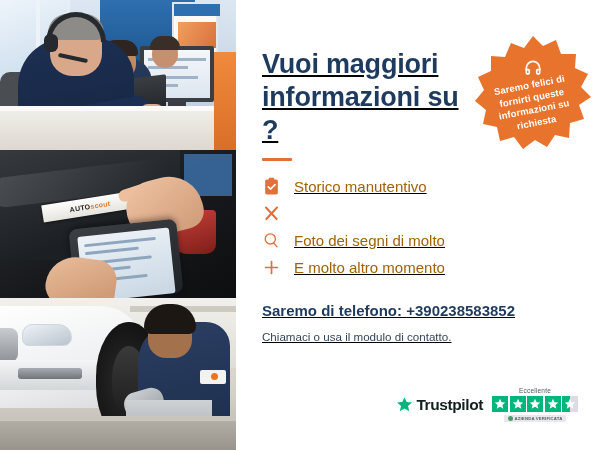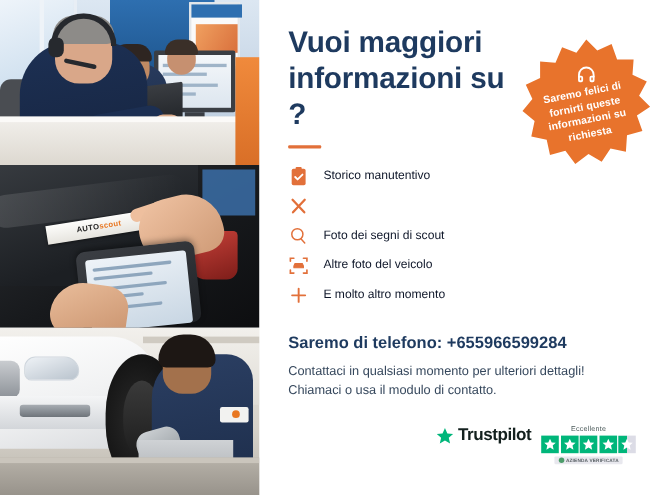--- a/index.html
+++ b/index.html
@@ -211,22 +211,23 @@
   .p3-badge-dot { position:absolute; right:18px; top:75px; width:7px; height:7px; background:#e87722; border-radius:50%; }
   .p3-lift { position:absolute; left:0; bottom:0; width:236px; height:34px; background:linear-gradient(180deg,#b7b2a9,#98938b); }
   .p3-lift-top { position:absolute; left:0; top:0; width:236px; height:5px; background:#cac5bc; }
   .p3-cabinet { position:absolute; right:24px; bottom:10px; width:86px; height:40px; background:linear-gradient(180deg,#cfd2d5,#a9adb1); }
   .p3-cab-line { position:absolute; right:24px; bottom:30px; width:86px; height:2px; background:#8d9195; }
 
   
   .content {
     position:relative;
     flex:1 1 auto;
-    padding:22px 26px 0 26px;
+    padding:48px 26px 0 26px;
     background:#ffffff;
+    text-decoration:underline;
   }
   .headline {
     font-size:27px; line-height:1.22; font-weight:700;
     color:#1e3a5f; letter-spacing:-.2px;
     max-width:210px;
   }
   .rule {
     width:30px; height:3px; background:#e2703a;
     margin:11px 0 12px 0; border-radius:1px;
   }
@@ -257,38 +258,38 @@
     display:flex; align-items:center; gap:13px;
     height:27px;
   }
   .feat-ico {
     width:19px; height:19px; flex:0 0 19px;
     display:flex; align-items:center; justify-content:center;
     color:#e2703a;
   }
   .feat-ico svg { width:19px; height:19px; display:block; }
   .feat-label {
-    font-size:11px; color:#0f172a; font-weight:400; white-space:nowrap;
+    font-size:15px; color:#a16207; font-weight:400; white-space:nowrap;
   }
 
   
   .phone {
     margin-top:21px;
     font-size:15px; font-weight:700; color:#1e3a5f;
   }
   .phone .num { color:#1e3a5f; }
   .contact {
     margin-top:9px;
     font-size:11.6px; line-height:1.5; color:#35475c;
   }
 
   
   .tp {
     position:absolute; right:22px; bottom:28px;
-    display:flex; align-items:flex-start; gap:9px;
+    display:flex; align-items:center; gap:9px;
   }
   .tp-logo { display:flex; align-items:center; gap:3px; }
   .tp-star-logo { width:17px; height:17px; display:block; }
   .tp-word { font-size:15.5px; font-weight:700; color:#13201e; letter-spacing:-.4px; }
   .tp-right { display:flex; flex-direction:column; align-items:center; gap:2px; }
   .tp-excellent { font-size:6.5px; color:#4b5a5a; letter-spacing:.2px; }
   .tp-stars { display:flex; gap:1.5px; }
   .tp-box {
     width:16px; height:16px; background:#00b67a;
     display:flex; align-items:center; justify-content:center;
@@ -447,54 +448,41 @@
         </span>
       </div>
 
       <div class="feat">
         <span class="feat-ico">
           <svg viewBox="0 0 24 24" aria-hidden="true" fill="none" stroke="#e2703a" stroke-width="1.7" stroke-linecap="round">
             <circle cx="10.5" cy="10" r="6.4"></circle>
             <path d="M14.6 15.2L19 20"></path>
           </svg>
         </span>
-        <span class="feat-label">Foto dei segni di scout</span>
-      </div>
-
-      <div class="feat">
-        <span class="feat-ico">
-          <svg viewBox="0 0 24 24" aria-hidden="true" fill="none" stroke="#e2703a" stroke-width="1.9" stroke-linecap="round">
-            <path d="M2.5 7V3.5H6.5"></path>
-            <path d="M21.5 7V3.5H17.5"></path>
-            <path d="M2.5 17v3.5H6.5"></path>
-            <path d="M21.5 17v3.5H17.5"></path>
-            <path d="M6.5 14.5h11v-2.2l-1.3-2.8H7.8L6.5 12.3z" fill="#e2703a" stroke="#e2703a" stroke-width="1.2" stroke-linejoin="round"></path>
-          </svg>
-        </span>
-        <span class="feat-label">Altre foto del veicolo</span>
-      </div>
+        <span class="feat-label">Foto dei segni di molto</span>
+      </div>
+
 
       <div class="feat">
         <span class="feat-ico">
           <svg viewBox="0 0 24 24" aria-hidden="true" fill="none" stroke="#e2703a" stroke-width="2.2" stroke-linecap="round">
             <path d="M12 4.5v15"></path>
               <path d="M4.5 12h15"></path>
           </svg>
         </span>
         <span class="feat-label">E molto altro momento</span>
       </div>
 
     </div>
 
     <div class="phone">
-      <span>Saremo di telefono: </span><span class="num">+655966599284</span>
+      <span>Saremo di telefono: </span><span class="num">+390238583852</span>
     </div>
 
     <div class="contact">
-      <div>Contattaci in qualsiasi momento per ulteriori dettagli!</div>
       <div>Chiamaci o usa il modulo di contatto.</div>
     </div>
 
     <div class="tp">
       <div class="tp-logo">
         <svg class="tp-star-logo" viewBox="0 0 24 24">
           <path fill="#00b67a" d="M12 1.6l3.1 6.9 7.4.7-5.6 5 1.7 7.3L12 17.7 5.4 21.5l1.7-7.3-5.6-5 7.4-.7z"></path>
         </svg>
         <span class="tp-word">Trustpilot</span>
       </div>

